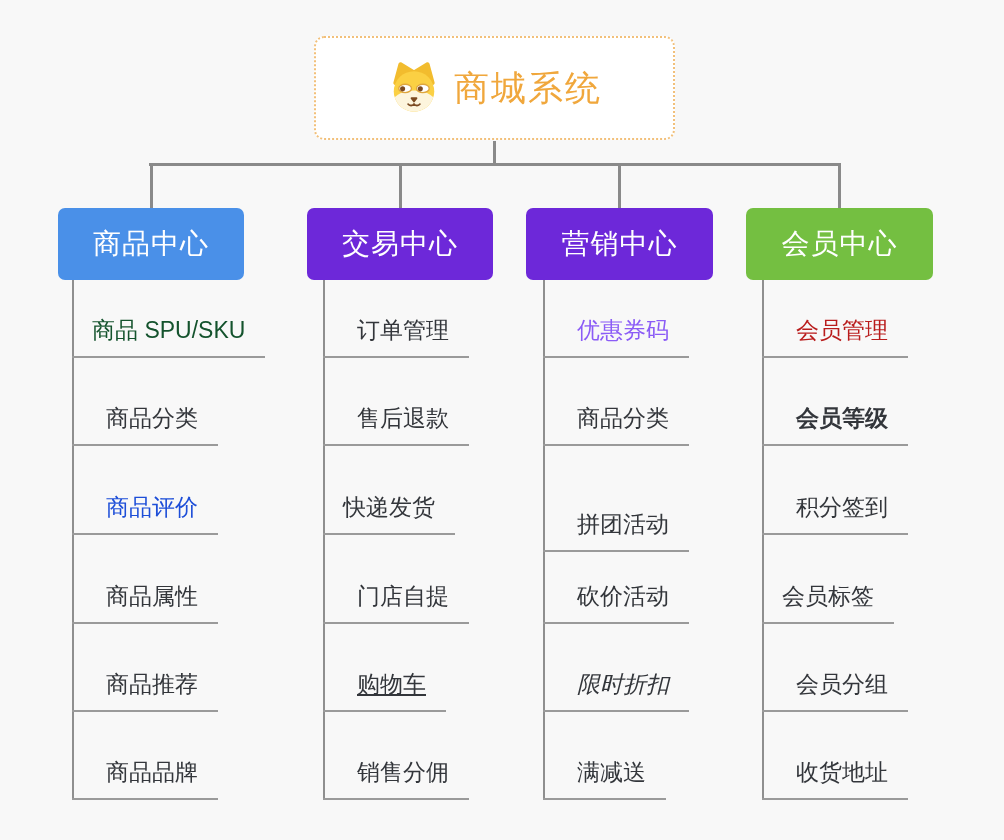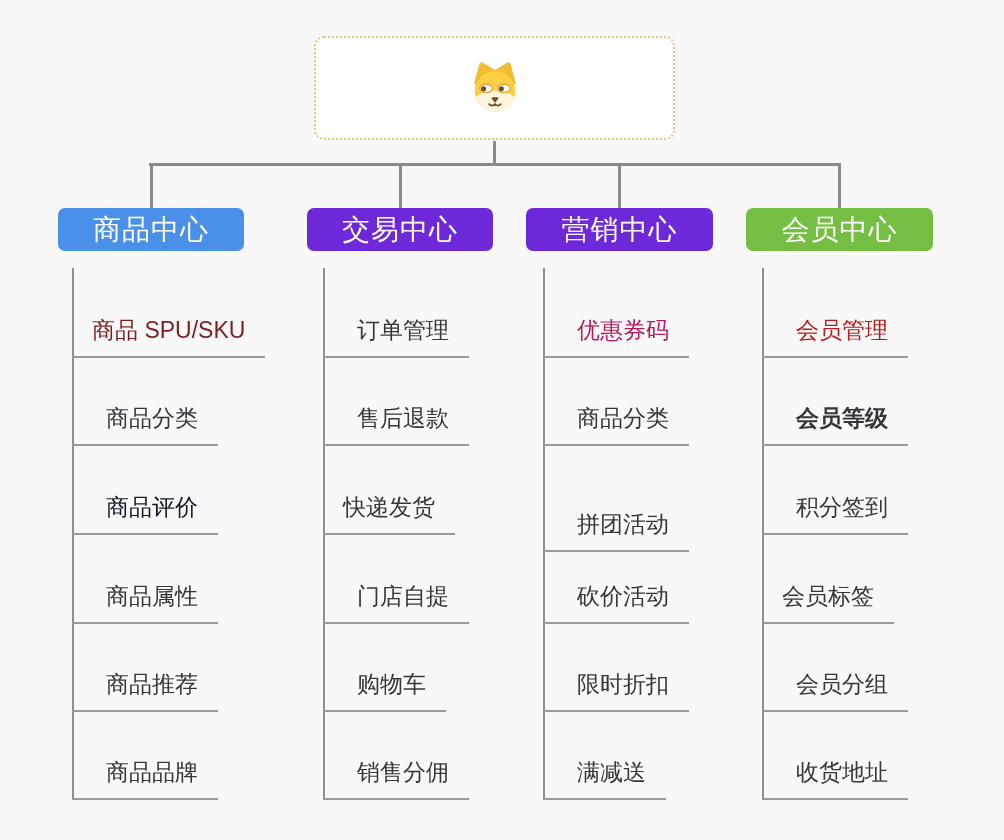--- a/index.html
+++ b/index.html
@@ -15,21 +15,21 @@
     position:absolute;left:314px;top:36px;width:361px;height:104px;
     background:#ffffff;border:2px dotted #f2c07a;border-radius:10px;
     box-sizing:border-box;
     display:flex;align-items:center;justify-content:center;gap:13px;
     z-index:3;
   }
   .root-title{
     font-size:35px;letter-spacing:2px;font-weight:400;white-space:nowrap;
   }
   .branch-node{
-    position:absolute;top:208px;height:43px;border-radius:7px;
+    position:absolute;top:208px;height:72px;border-radius:7px;
     display:flex;align-items:center;justify-content:center;
     color:#ffffff;font-size:28px;letter-spacing:1px;white-space:nowrap;
     z-index:3;
   }
   .child-topic{
     position:absolute;
     font-size:23px;color:#33363b;line-height:33px;white-space:nowrap;
     padding:0 20px 9px 34px;
     border-bottom:2px solid #9a9a9a;
     z-index:2;
@@ -51,57 +51,58 @@
           <circle cx="32" cy="36" r="24"></circle>
         </clipPath>
       <ellipse cx="32" cy="52" rx="27" ry="17" fill="#fdf5dd" clip-path="url(#hc)"></ellipse>
       <ellipse cx="21.5" cy="32.5" rx="7.5" ry="5" fill="#ffffff" stroke="#dfa63e" stroke-width="1.6"></ellipse>
       <ellipse cx="42.5" cy="32.5" rx="7.5" ry="5" fill="#ffffff" stroke="#dfa63e" stroke-width="1.6"></ellipse>
       <circle cx="18.5" cy="33" r="3" fill="#7c4a21"></circle>
       <circle cx="39.5" cy="33" r="3" fill="#7c4a21"></circle>
       <path d="M29 44 h6 l-3 4 z" fill="#7c4a21" stroke="#7c4a21" stroke-width="2" stroke-linejoin="round"></path>
       <path d="M25 51 q3.5 3.5 7 0 q3.5 3.5 7 0" stroke="#7c4a21" fill="none" stroke-width="2" stroke-linecap="round"></path>
     </svg>
+    <span class="root-title" style="color: rgb(240, 167, 60);">商城系统</span>
   </div>
 
   <div id="generated">
       <div class="line" style="left: 493px; top: 141px; width: 3px; height: 22px; background: rgb(138, 138, 138);"></div>
       <div class="line" style="left: 149px; top: 163px; width: 692px; height: 3px; background: rgb(138, 138, 138);"></div>
       <div class="line" style="left: 149.5px; top: 166px; width: 3px; height: 42px; background: rgb(138, 138, 138);"></div>
       <div class="branch-node" style="left: 58px; width: 186px; background: rgb(74, 144, 232);">
         <span>商品中心</span>
       </div>
       <div class="line spine" style="left: 72px; top: 268px; height: 532px; background: rgb(143, 143, 143);"></div>
-      <div class="child-topic" style="left: 72px; top: 314px; border-bottom-color: rgb(154, 154, 154); color: #7f1d1d; padding-left: 20px;">商品 SPU/SKU</div>
+      <div class="child-topic" style="left: 72px; top: 314px; border-bottom-color: rgb(154, 154, 154); color: #14532d; padding-left: 20px;">商品 SPU/SKU</div>
       <div class="child-topic" style="left: 72px; top: 402px; border-bottom-color: rgb(154, 154, 154); color: rgb(51, 54, 59);">商品分类</div>
-      <div class="child-topic" style="left: 72px; top: 491px; border-bottom-color: rgb(154, 154, 154); color: #0f172a;">商品评价</div>
+      <div class="child-topic" style="left: 72px; top: 491px; border-bottom-color: rgb(154, 154, 154); color: #1d4ed8;">商品评价</div>
       <div class="child-topic" style="left: 72px; top: 580px; border-bottom-color: rgb(154, 154, 154); color: rgb(51, 54, 59);">商品属性</div>
       <div class="child-topic" style="left: 72px; top: 668px; border-bottom-color: rgb(154, 154, 154); color: rgb(51, 54, 59);">商品推荐</div>
       <div class="child-topic" style="left: 72px; top: 756px; border-bottom-color: rgb(154, 154, 154); color: rgb(51, 54, 59);">商品品牌</div>
       <div class="line" style="left: 398.5px; top: 166px; width: 3px; height: 42px; background: rgb(138, 138, 138);"></div>
       <div class="branch-node" style="left: 307px; width: 186px; background: #6d28d9;">
         <span>交易中心</span>
       </div>
       <div class="line spine" style="left: 323px; top: 268px; height: 532px; background: rgb(143, 143, 143);"></div>
       <div class="child-topic" style="left: 323px; top: 314px; border-bottom-color: rgb(154, 154, 154); color: rgb(51, 54, 59);">订单管理</div>
       <div class="child-topic" style="left: 323px; top: 402px; border-bottom-color: rgb(154, 154, 154); color: rgb(51, 54, 59);">售后退款</div>
       <div class="child-topic" style="left: 323px; top: 491px; border-bottom-color: rgb(154, 154, 154); color: rgb(51, 54, 59); padding-left: 20px;">快递发货</div>
       <div class="child-topic" style="left: 323px; top: 580px; border-bottom-color: rgb(154, 154, 154); color: rgb(51, 54, 59);">门店自提</div>
-      <div class="child-topic" style="left: 323px; top: 668px; border-bottom-color: rgb(154, 154, 154); color: rgb(51, 54, 59);">购物车</div>
+      <div class="child-topic" style="left: 323px; top: 668px; border-bottom-color: rgb(154, 154, 154); color: rgb(51, 54, 59); text-decoration: underline;">购物车</div>
       <div class="child-topic" style="left: 323px; top: 756px; border-bottom-color: rgb(154, 154, 154); color: rgb(51, 54, 59);">销售分佣</div>
       <div class="line" style="left: 618px; top: 166px; width: 3px; height: 42px; background: rgb(138, 138, 138);"></div>
       <div class="branch-node" style="left: 526px; width: 187px; background: #6d28d9;">
         <span>营销中心</span>
       </div>
       <div class="line spine" style="left: 543px; top: 268px; height: 532px; background: rgb(143, 143, 143);"></div>
-      <div class="child-topic" style="left: 543px; top: 314px; border-bottom-color: rgb(154, 154, 154); color: #be185d;">优惠券码</div>
+      <div class="child-topic" style="left: 543px; top: 314px; border-bottom-color: rgb(154, 154, 154); color: #8b5cf6;">优惠券码</div>
       <div class="child-topic" style="left: 543px; top: 402px; border-bottom-color: rgb(154, 154, 154); color: rgb(51, 54, 59);">商品分类</div>
       <div class="child-topic" style="left: 543px; top: 508px; border-bottom-color: rgb(154, 154, 154); color: rgb(51, 54, 59);">拼团活动</div>
       <div class="child-topic" style="left: 543px; top: 580px; border-bottom-color: rgb(154, 154, 154); color: rgb(51, 54, 59);">砍价活动</div>
-      <div class="child-topic" style="left: 543px; top: 668px; border-bottom-color: rgb(154, 154, 154); color: rgb(51, 54, 59);">限时折扣</div>
+      <div class="child-topic" style="left: 543px; top: 668px; border-bottom-color: rgb(154, 154, 154); color: rgb(51, 54, 59); font-style: italic;">限时折扣</div>
       <div class="child-topic" style="left: 543px; top: 756px; border-bottom-color: rgb(154, 154, 154); color: rgb(51, 54, 59);">满减送</div>
       <div class="line" style="left: 838px; top: 166px; width: 3px; height: 42px; background: rgb(138, 138, 138);"></div>
       <div class="branch-node" style="left: 746px; width: 187px; background: rgb(116, 191, 65);">
         <span>会员中心</span>
       </div>
       <div class="line spine" style="left: 762px; top: 268px; height: 532px; background: rgb(143, 143, 143);"></div>
       <div class="child-topic" style="left: 762px; top: 314px; border-bottom-color: rgb(154, 154, 154); color: #b91c1c;">会员管理</div>
       <div class="child-topic" style="left: 762px; top: 402px; border-bottom-color: rgb(154, 154, 154); color: rgb(51, 54, 59); font-weight: bold;">会员等级</div>
       <div class="child-topic" style="left: 762px; top: 491px; border-bottom-color: rgb(154, 154, 154); color: rgb(51, 54, 59);">积分签到</div>
       <div class="child-topic" style="left: 762px; top: 580px; border-bottom-color: rgb(154, 154, 154); color: rgb(51, 54, 59); padding-left: 20px;">会员标签</div>

